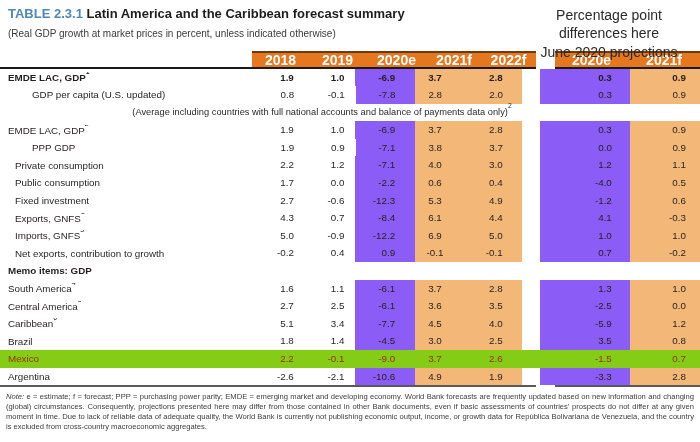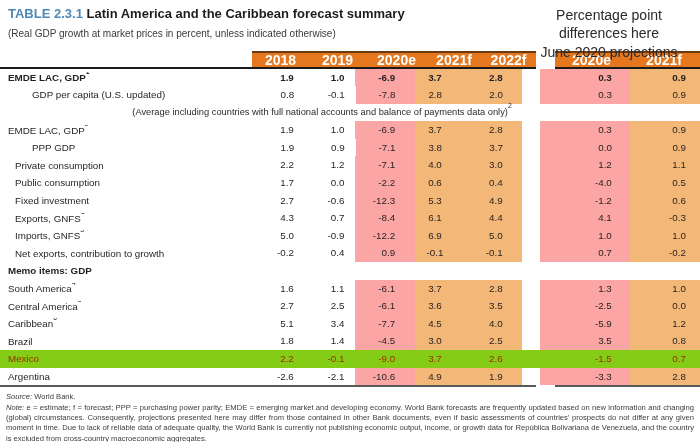--- a/index.html
+++ b/index.html
@@ -41,21 +41,21 @@
   .ind0{padding-left:8px;} .ind1{padding-left:15px;} .ind2{padding-left:32px;}
   .v,.dv{text-align:right;height:100%;line-height:17.6px;}
   .c0{width:57px;padding-right:6px;}
   .c1{width:57px;padding-right:11px;}
   .c2{width:61px;padding-right:20px;}
   .c3{width:54px;padding-right:13px;text-align:center;}
   .c4{width:55px;padding-right:19px;}
   .gapcell{width:19px;height:100%;}
   .d0{width:92px;padding-right:18px;}
   .d1{width:72px;padding-right:14px;}
-  .row.data .c2,.row.data .d0{background:#fca5a5;}
+  .row.data .c2,.row.data .d0{background:#8b5cf6;}
   .row.data .c3,.row.data .c4,.row.data .d1{background:#f3b878;}
   .row.bold .label,.row.bold .v,.row.bold .dv{font-weight:bold;}
   .row.section .label{font-weight:bold;}
   .row.highlight{background:#84cc16;color:#9b3000;}
   .row.highlight .c2,.row.highlight .c3,.row.highlight .c4,
   .row.highlight .d0,.row.highlight .d1{background:transparent;}
   .note-cell{width:100%;text-align:center;padding-right:56px;font-size:9.3px;color:#2a2a2a;}
   sup{font-size:6.8px;position:relative;top:-3px;line-height:0;}
   
   .footer{margin-top:5px;padding:0 6px 0 6px;font-size:7.6px;line-height:1.33;color:#3c3c3c;}
@@ -297,17 +297,16 @@
       </div>
 
     <div class="rule bottom">
       <div class="seg-main"></div>
       <div class="seg-gap"></div>
       <div class="seg-diff"></div>
     </div>
   </div>
 
   <div class="footer">
-    <div class="src"><span class="em">Source:</span><span> World Bank.</span></div>
     <div class="note-p"><span class="em">Note:</span><span> e = estimate; f = forecast; PPP = purchasing power parity; EMDE = emerging market and developing economy. World Bank forecasts are frequently updated based on new information and changing (global) circumstances. Consequently, projections presented here may differ from those contained in other Bank documents, even if basic assessments of countries’ prospects do not differ at any given moment in time. Due to lack of reliable data of adequate quality, the World Bank is currently not publishing economic output, income, or growth data for República Bolivariana de Venezuela, and the country is excluded from cross-country macroeconomic aggregates.</span></div>
   </div>
 
 </div>
 
 </body></html>

